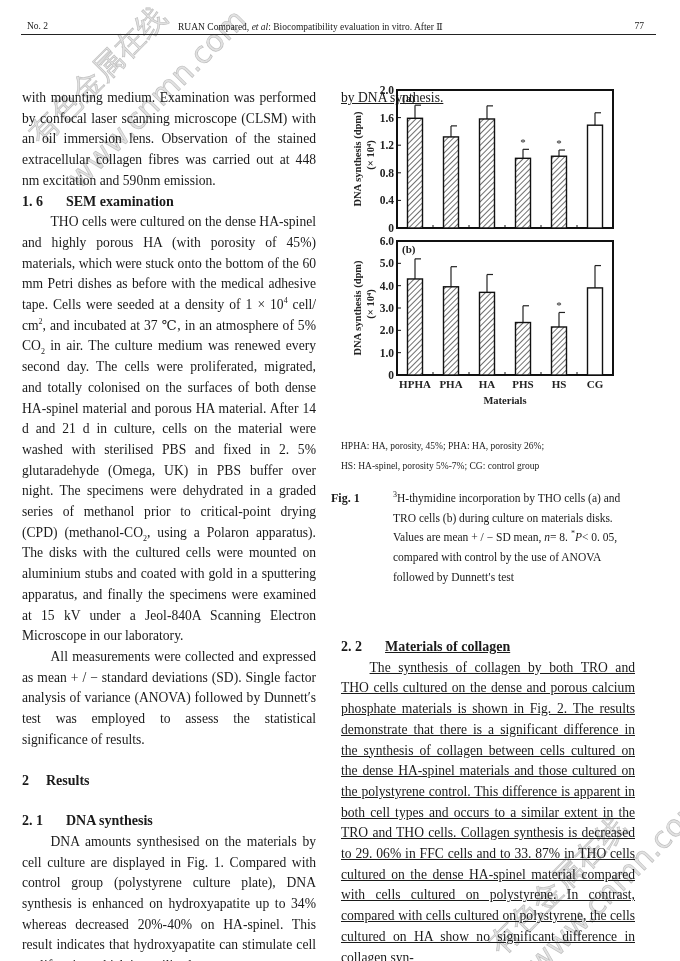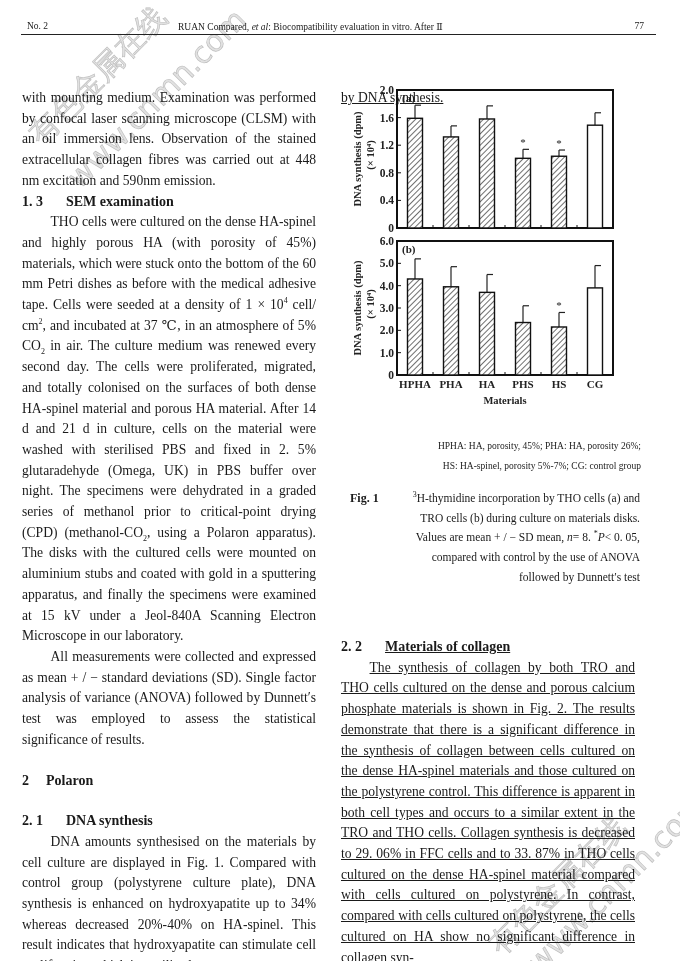--- a/index.html
+++ b/index.html
@@ -15,23 +15,23 @@
   .col-left { left:22px; width:294px; top:52px; }
   .col-right { left:341px; width:294px;text-decoration:underline; }
   .p { margin:0; }
   .p.indent { text-indent:2.1em; }
   .h2 { font-weight:bold; font-size:14px; margin:0; line-height:20.7px; }
   .h2 .num { display:inline-block; width:44px; }
   .gap { height:20px; }
   sup, sub { font-size:8px; line-height:0; }
   .fig { position:absolute; left:341px; top:80px; width:300px; height:340px; }
   .caption-legend { position:absolute; left:341px; width:300px; top:437px;
-                    font-size:9.5px; line-height:19.5px; text-align:right; }
-  .fig-caption { position:absolute; left:350px; width:290px; top:489px;
-                 font-size:11.5px; line-height:19.7px;text-align:right; }
+                    font-size:9.5px; line-height:19.5px; text-align:left; }
+  .fig-caption { position:absolute; left:331px; width:290px; top:489px;
+                 font-size:11.5px; line-height:19.7px; }
   .fig-caption .label { font-weight:bold; position:absolute; left:0; top:0; font-size:12px; }
   .fig-caption .body { margin-left:62px; }
   .watermark { position:absolute; color:rgba(120,120,120,0.22); font-family:"DejaVu Sans", sans-serif;
                font-size:30px; white-space:nowrap; transform-origin:left top; pointer-events:none;
                -webkit-text-stroke:0.6px rgba(90,90,90,0.35); }
 </style>
 </head>
 <body>
 
 <div class="watermark" style="left:20px;top:125px;transform:rotate(-45deg);">
@@ -48,25 +48,25 @@
 </div>
 
 <div class="header">
   <span class="left">No. 2</span>
   <span class="center"><span>RUAN Compared, </span><em>et al</em><span>: Biocompatibility evaluation in vitro. After Ⅱ</span></span>
   <span class="right">77</span>
 </div>
 
 <div class="col col-left">
   <p class="p">with mounting medium. Examination was performed by confocal laser scanning microscope (CLSM) with an oil immersion lens. Observation of the stained extracellular collagen fibres was carried out at 448 nm excitation and 590nm emission.</p>
-  <p class="h2"><span class="num">1. 3</span><span>SEM examination</span></p>
+  <p class="h2"><span class="num">1. 6</span><span>SEM examination</span></p>
   <p class="p indent"><span>THO cells were cultured on the dense HA-spinel and highly porous HA (with porosity of 45%) materials, which were stuck onto the bottom of the 60 mm Petri dishes as before with the medical adhesive tape. Cells were seeded at a density of 1 × 10</span><sup>4</sup><span> cell/ cm</span><sup>2</sup><span>, and incubated at 37 ℃, in an atmosphere of 5% CO</span><sub>2</sub><span> in air. The culture medium was renewed every second day. The cells were proliferated, migrated, and totally colonised on the surfaces of both dense HA-spinel material and porous HA material. After 14 d and 21 d in culture, cells on the material were washed with sterilised PBS and fixed in 2. 5% glutaradehyde (Omega, UK) in PBS buffer over night. The specimens were dehydrated in a graded series of methanol prior to critical-point drying (CPD) (methanol-CO</span><sub>2</sub><span>, using a Polaron apparatus). The disks with the cultured cells were mounted on aluminium stubs and coated with gold in a sputtering apparatus, and finally the specimens were examined at 15 kV under a Jeol-840A Scanning Electron Microscope in our laboratory.</span></p>
   <p class="p indent">All measurements were collected and expressed as mean + / − standard deviations (SD). Single factor analysis of variance (ANOVA) followed by Dunnett′s test was employed to assess the statistical significance of results.</p>
   <div class="gap"></div>
-  <p class="h2"><span class="num" style="width:24px">2</span><span>Polaron</span></p>
+  <p class="h2"><span class="num" style="width:24px">2</span><span>Results</span></p>
   <div class="gap"></div>
   <p class="h2"><span class="num">2. 1</span><span>DNA synthesis</span></p>
   <p class="p indent">DNA amounts synthesised on the materials by cell culture are displayed in Fig. 1. Compared with control group (polystyrene culture plate), DNA synthesis is enhanced on hydroxyapatite up to 34% whereas decreased 20%-40% on HA-spinel. This result indicates that hydroxyapatite can stimulate cell proliferation which is sterilised</p>
 </div>
 
 <div class="col col-right" style="top:52px;">
   <p class="p">by DNA synthesis.</p>
 </div>
 
 <svg class="fig" id="fig1" viewBox="0 0 300 340" width="300" height="340" xmlns="http://www.w3.org/2000/svg">

